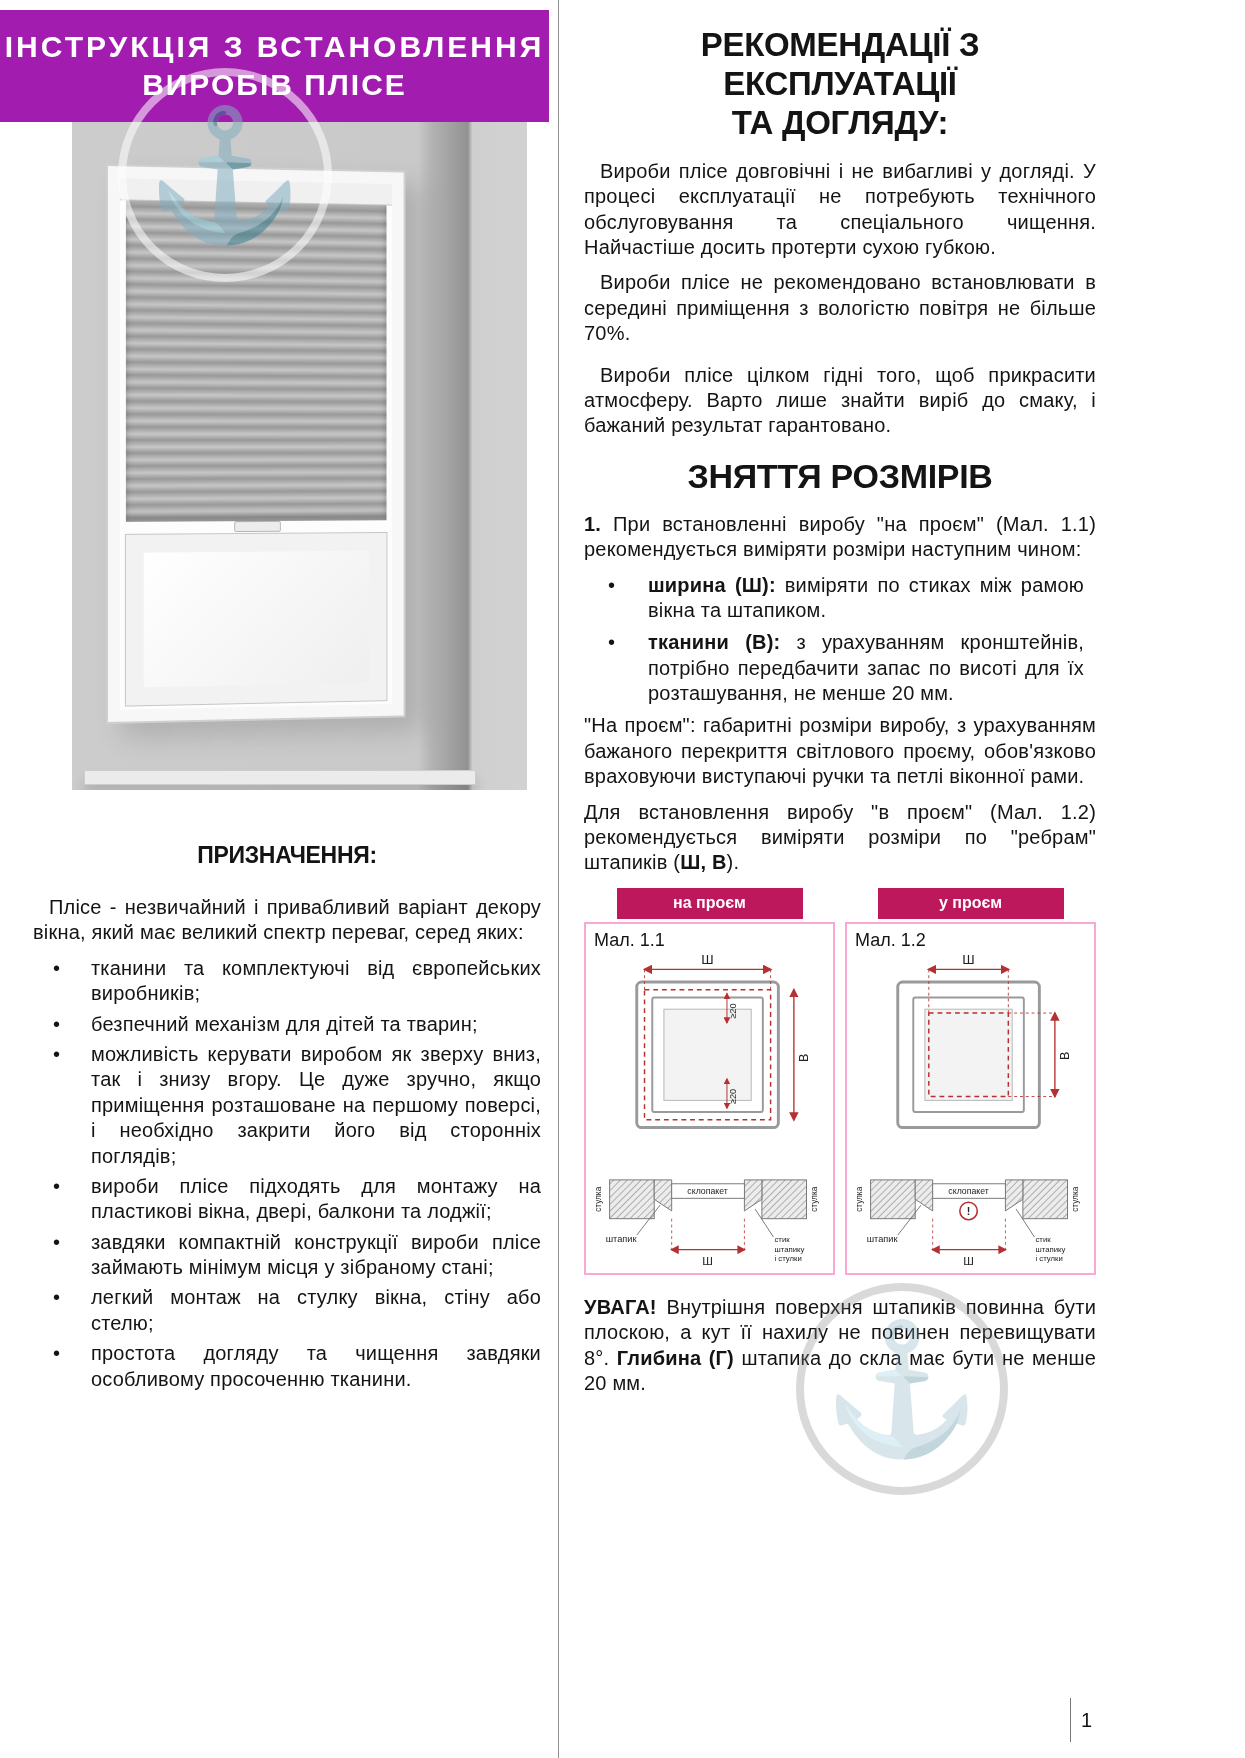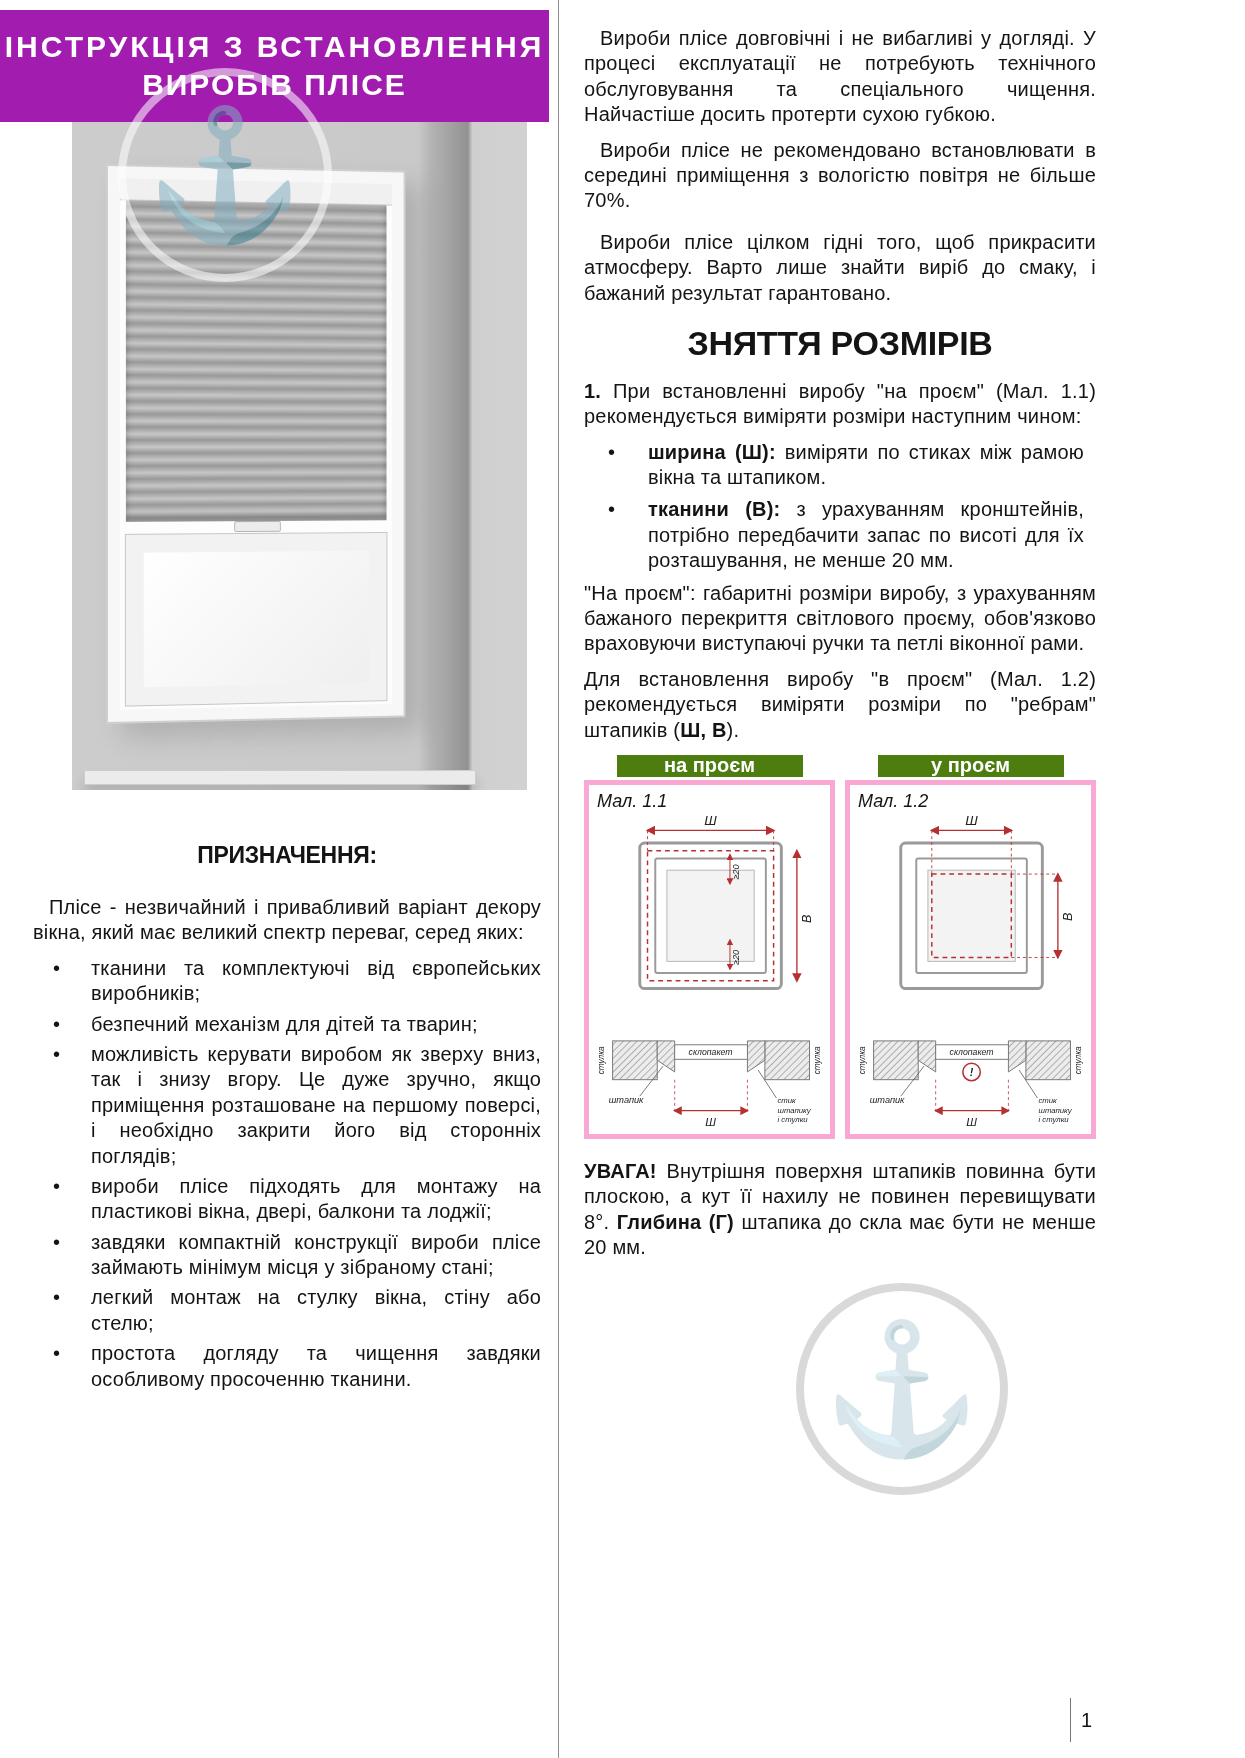--- a/index.html
+++ b/index.html
@@ -97,25 +97,25 @@
   .rlist { list-style:none; margin:2px 12px 6px; }
   .rlist li {
     position:relative; padding-left:52px; margin-bottom:7px;
     font-size:20px; line-height:1.27; letter-spacing:0.2px; text-align:justify;
   }
   .rlist li::before { content:"•"; position:absolute; left:12px; top:0; }
 
   .panels { display:flex; gap:10px; margin-top:12px; }
   .panel { width:251px; }
   .panel-header {
-    width:186px; height:22px; margin:0 auto 3px;
-    background:#4d7c0f; color:#fff; font-size:20px; font-weight:bold;
+    width:186px; height:31px; margin:0 auto 3px;
+    background:#be185d; color:#fff; font-size:16px; font-weight:bold;
     display:flex; align-items:center; justify-content:center;
   }
-  .panel-body { border:5px solid #f9a8d4; background:#fff; padding:2px 2px 0;font-style:italic; }
+  .panel-body { border:2px solid #f9a8d4; background:#fff; padding:2px 2px 0; }
   .fig-label { font-size:18px; padding:4px 0 0 6px; }
   svg.diagram { display:block; width:243px; height:322px; }
   svg.diagram text { font-family:"Liberation Sans", sans-serif; fill:#222; }
 
   .attention { margin-top:20px; }
 
   .page-footer {
     position:absolute; left:1070px; top:1698px;
     display:flex; align-items:center; gap:10px; z-index:2;
   }
@@ -156,20 +156,24 @@
     <li>безпечний механізм для дітей та тварин;</li>
     <li>можливість керувати виробом як зверху вниз, так і знизу вгору. Це дуже зручно, якщо приміщення розташоване на першому поверсі, і необхідно закрити його від сторонніх поглядів;</li>
     <li>вироби плісе підходять для монтажу на пластикові вікна, двері, балкони та лоджії;</li>
     <li>завдяки компактній конструкції вироби плісе займають мінімум місця у зібраному стані;</li>
     <li>легкий монтаж на стулку вікна, стіну або стелю;</li>
     <li>простота догляду та чищення завдяки особливому просоченню тканини.</li>
   </ul>
 </div>
 
 <div class="right-col">
+  <h1 class="care-title">
+    <span>РЕКОМЕНДАЦІЇ З ЕКСПЛУАТАЦІЇ</span><br>
+    <span>ТА ДОГЛЯДУ:</span>
+  </h1>
   <p class="body-p indent">Вироби плісе довговічні і не вибагливі у догляді. У процесі експлуатації не потребують технічного обслуговування та спеціального чищення. Найчастіше досить протерти сухою губкою.</p>
   <p class="body-p indent">Вироби плісе не рекомендовано встановлювати в середині приміщення з вологістю повітря не більше 70%.</p>
   <p class="body-p indent" style="margin-top:16px;">Вироби плісе цілком гідні того, щоб прикрасити атмосферу. Варто лише знайти виріб до смаку, і бажаний результат гарантовано.</p>
 
   <h2 class="measure-title">ЗНЯТТЯ РОЗМІРІВ</h2>
 
   <p class="body-p">
     <span class="b">1.</span><span> При встановленні виробу "на проєм" (Мал. 1.1) рекомендується виміряти розміри наступним чином:</span>
   </p>
 

